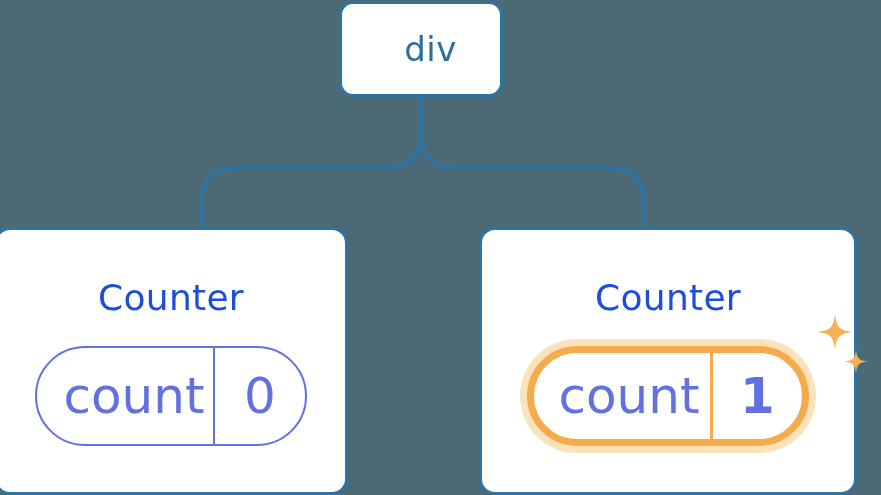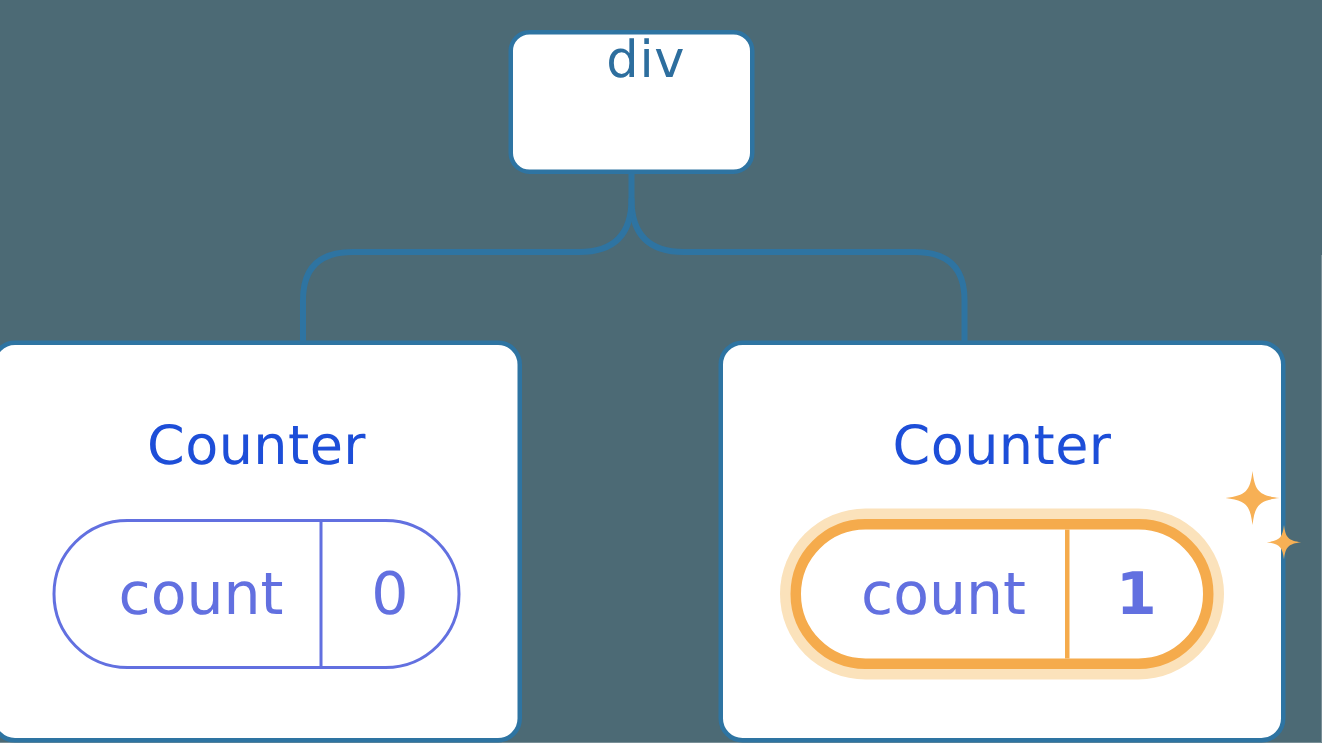--- a/index.html
+++ b/index.html
@@ -33,24 +33,25 @@
     position: absolute;
     background: #ffffff;
     border: 3px solid #2e74a2;
     border-radius: 14px;
     box-sizing: border-box;
   }
 
   
   #node-div {
     left: 339px;
-    top: 20px;
+    top: 1px;
     width: 164px;
     height: 96px;
     display: flex;
+    align-items: center;
     justify-content: center;
     padding-left: 19px;
   }
   .node-tag {
     color: #2d6e9e;
     font-size: 34px;
     letter-spacing: 0.5px;
     line-height: 1;
   }
 
@@ -99,21 +100,21 @@
     border-radius: 50px;
     box-sizing: border-box;
     background: #ffffff;
   }
   .pill-key,
   .pill-val {
     display: flex;
     align-items: center;
     justify-content: center;
     color: #6270e0;
-    font-size: 39px;
+    font-size: 50px;
     line-height: 1;
     box-sizing: border-box;
   }
   .pill-key {
     width: 176px;
     padding-left: 18px;
   }
   .pill-val {
     width: 92px;
     border-left: 2px solid #6270e0;

